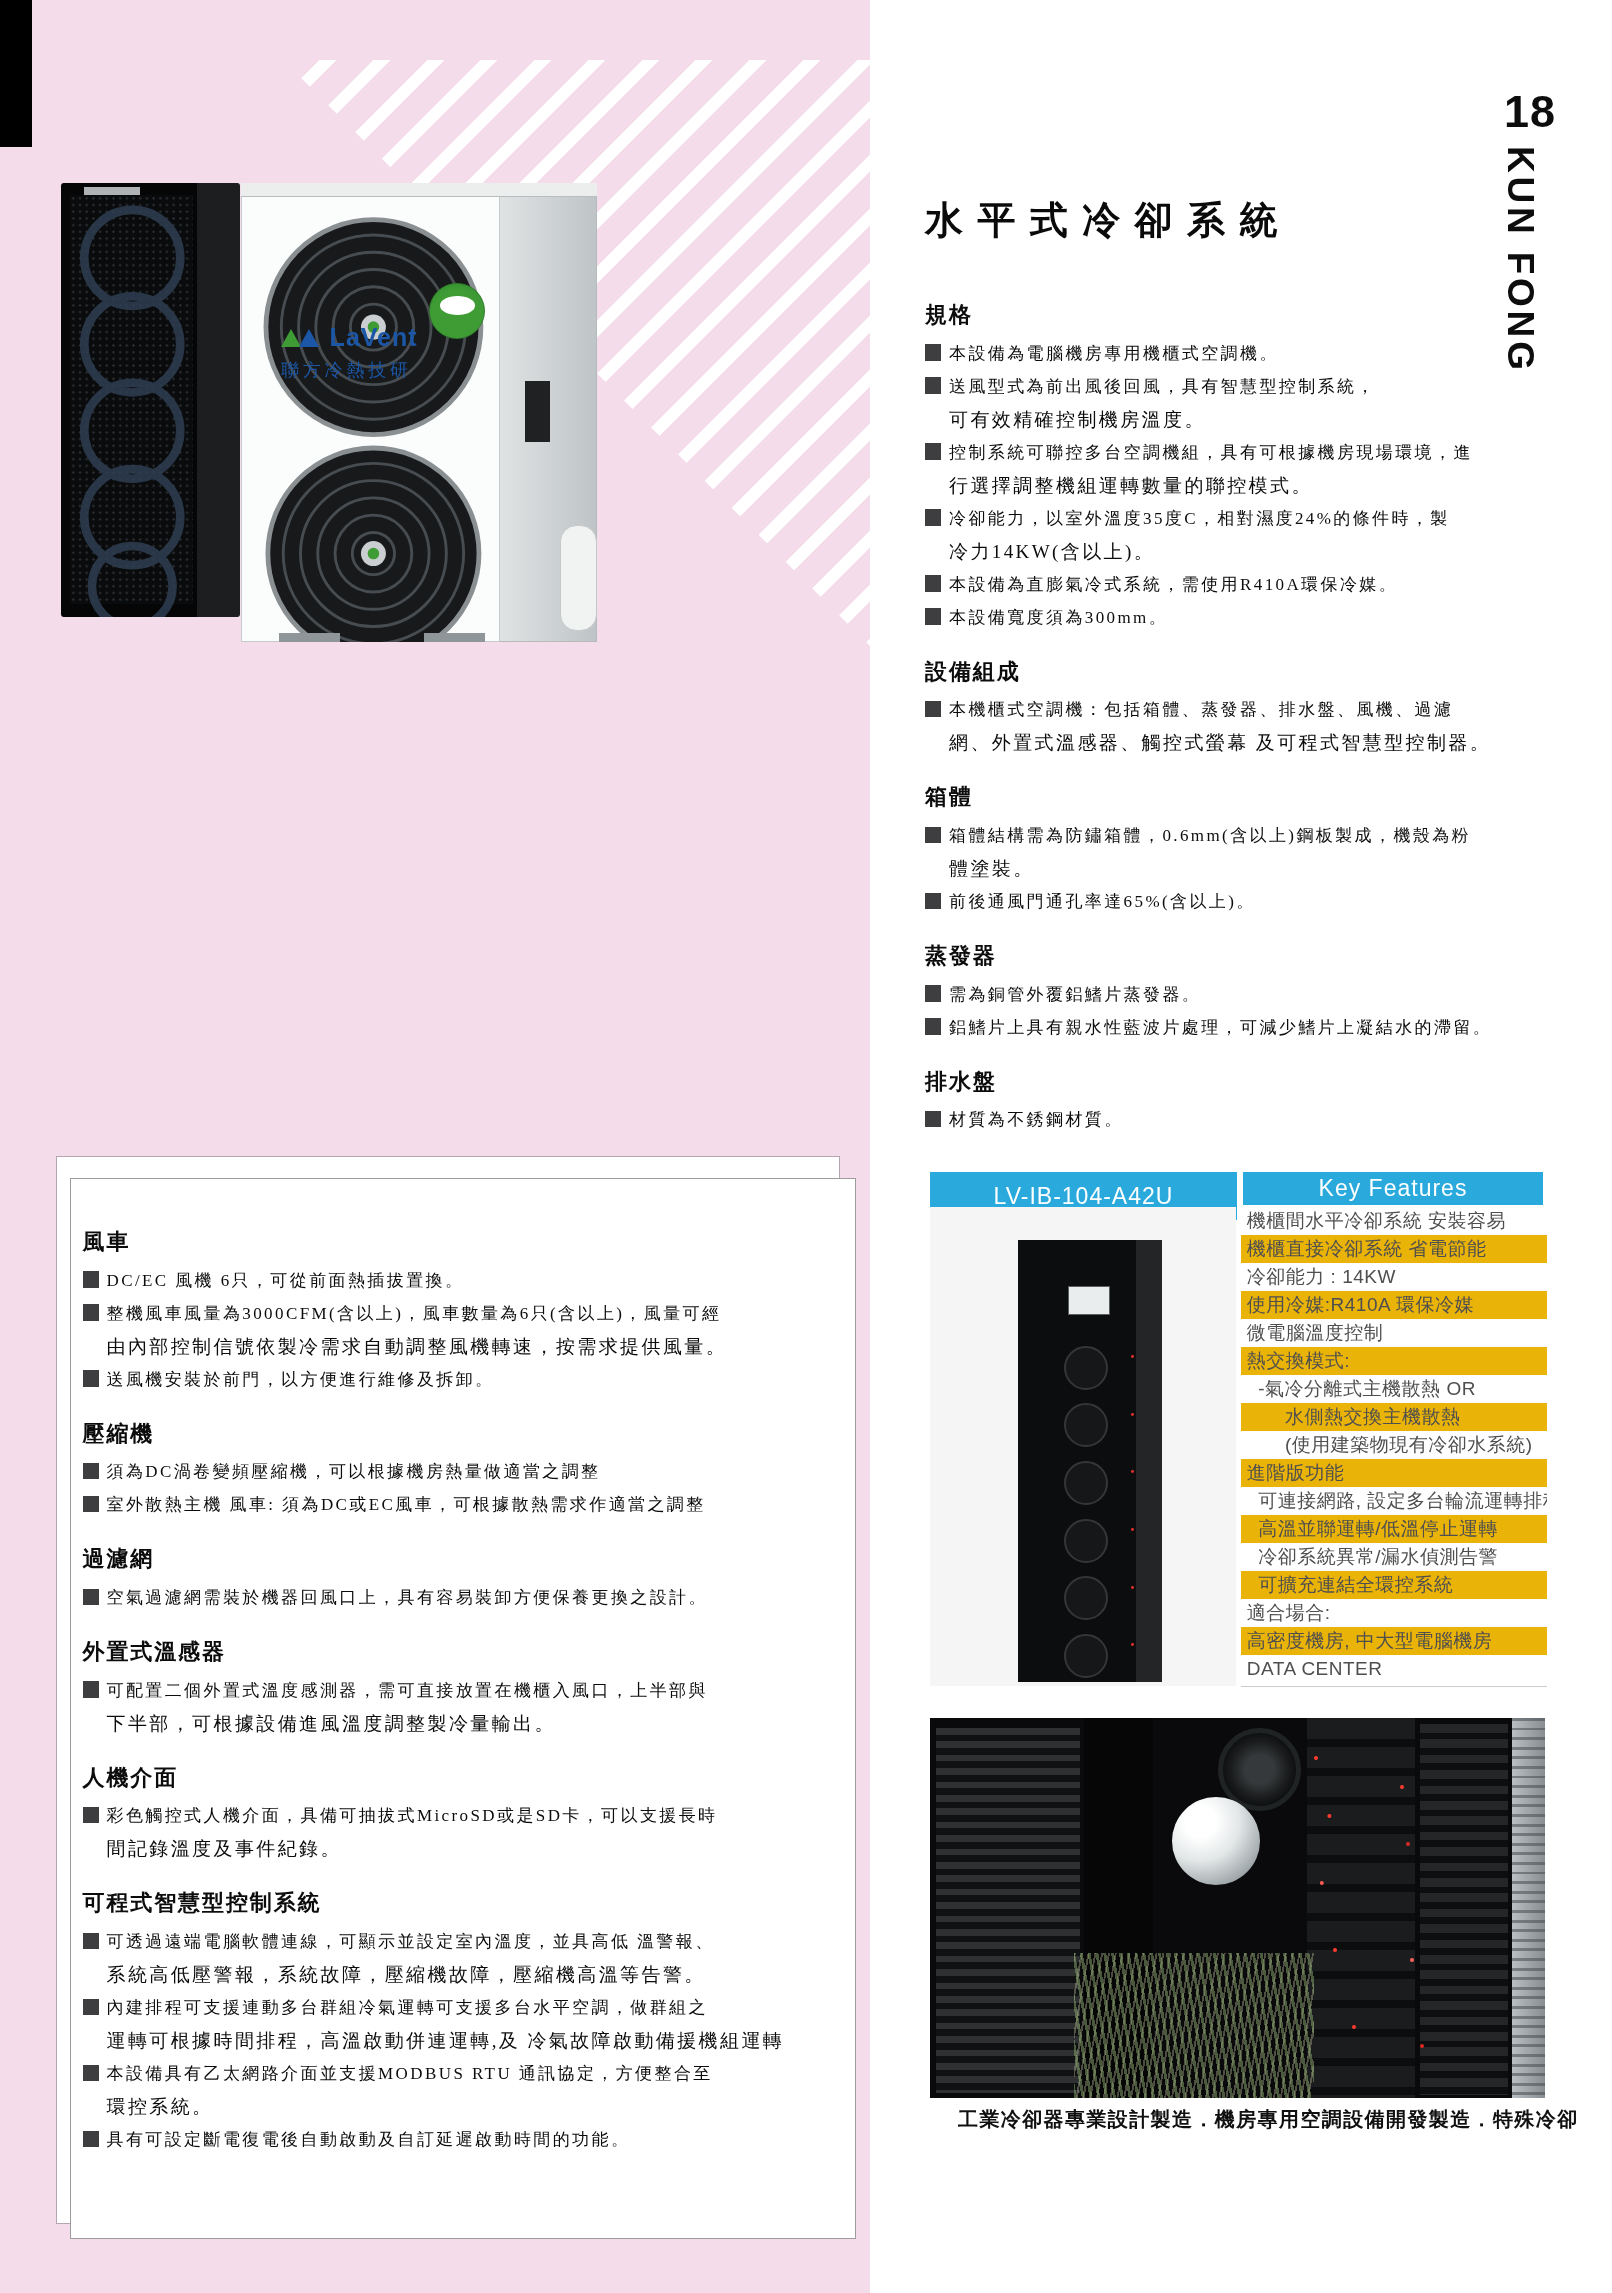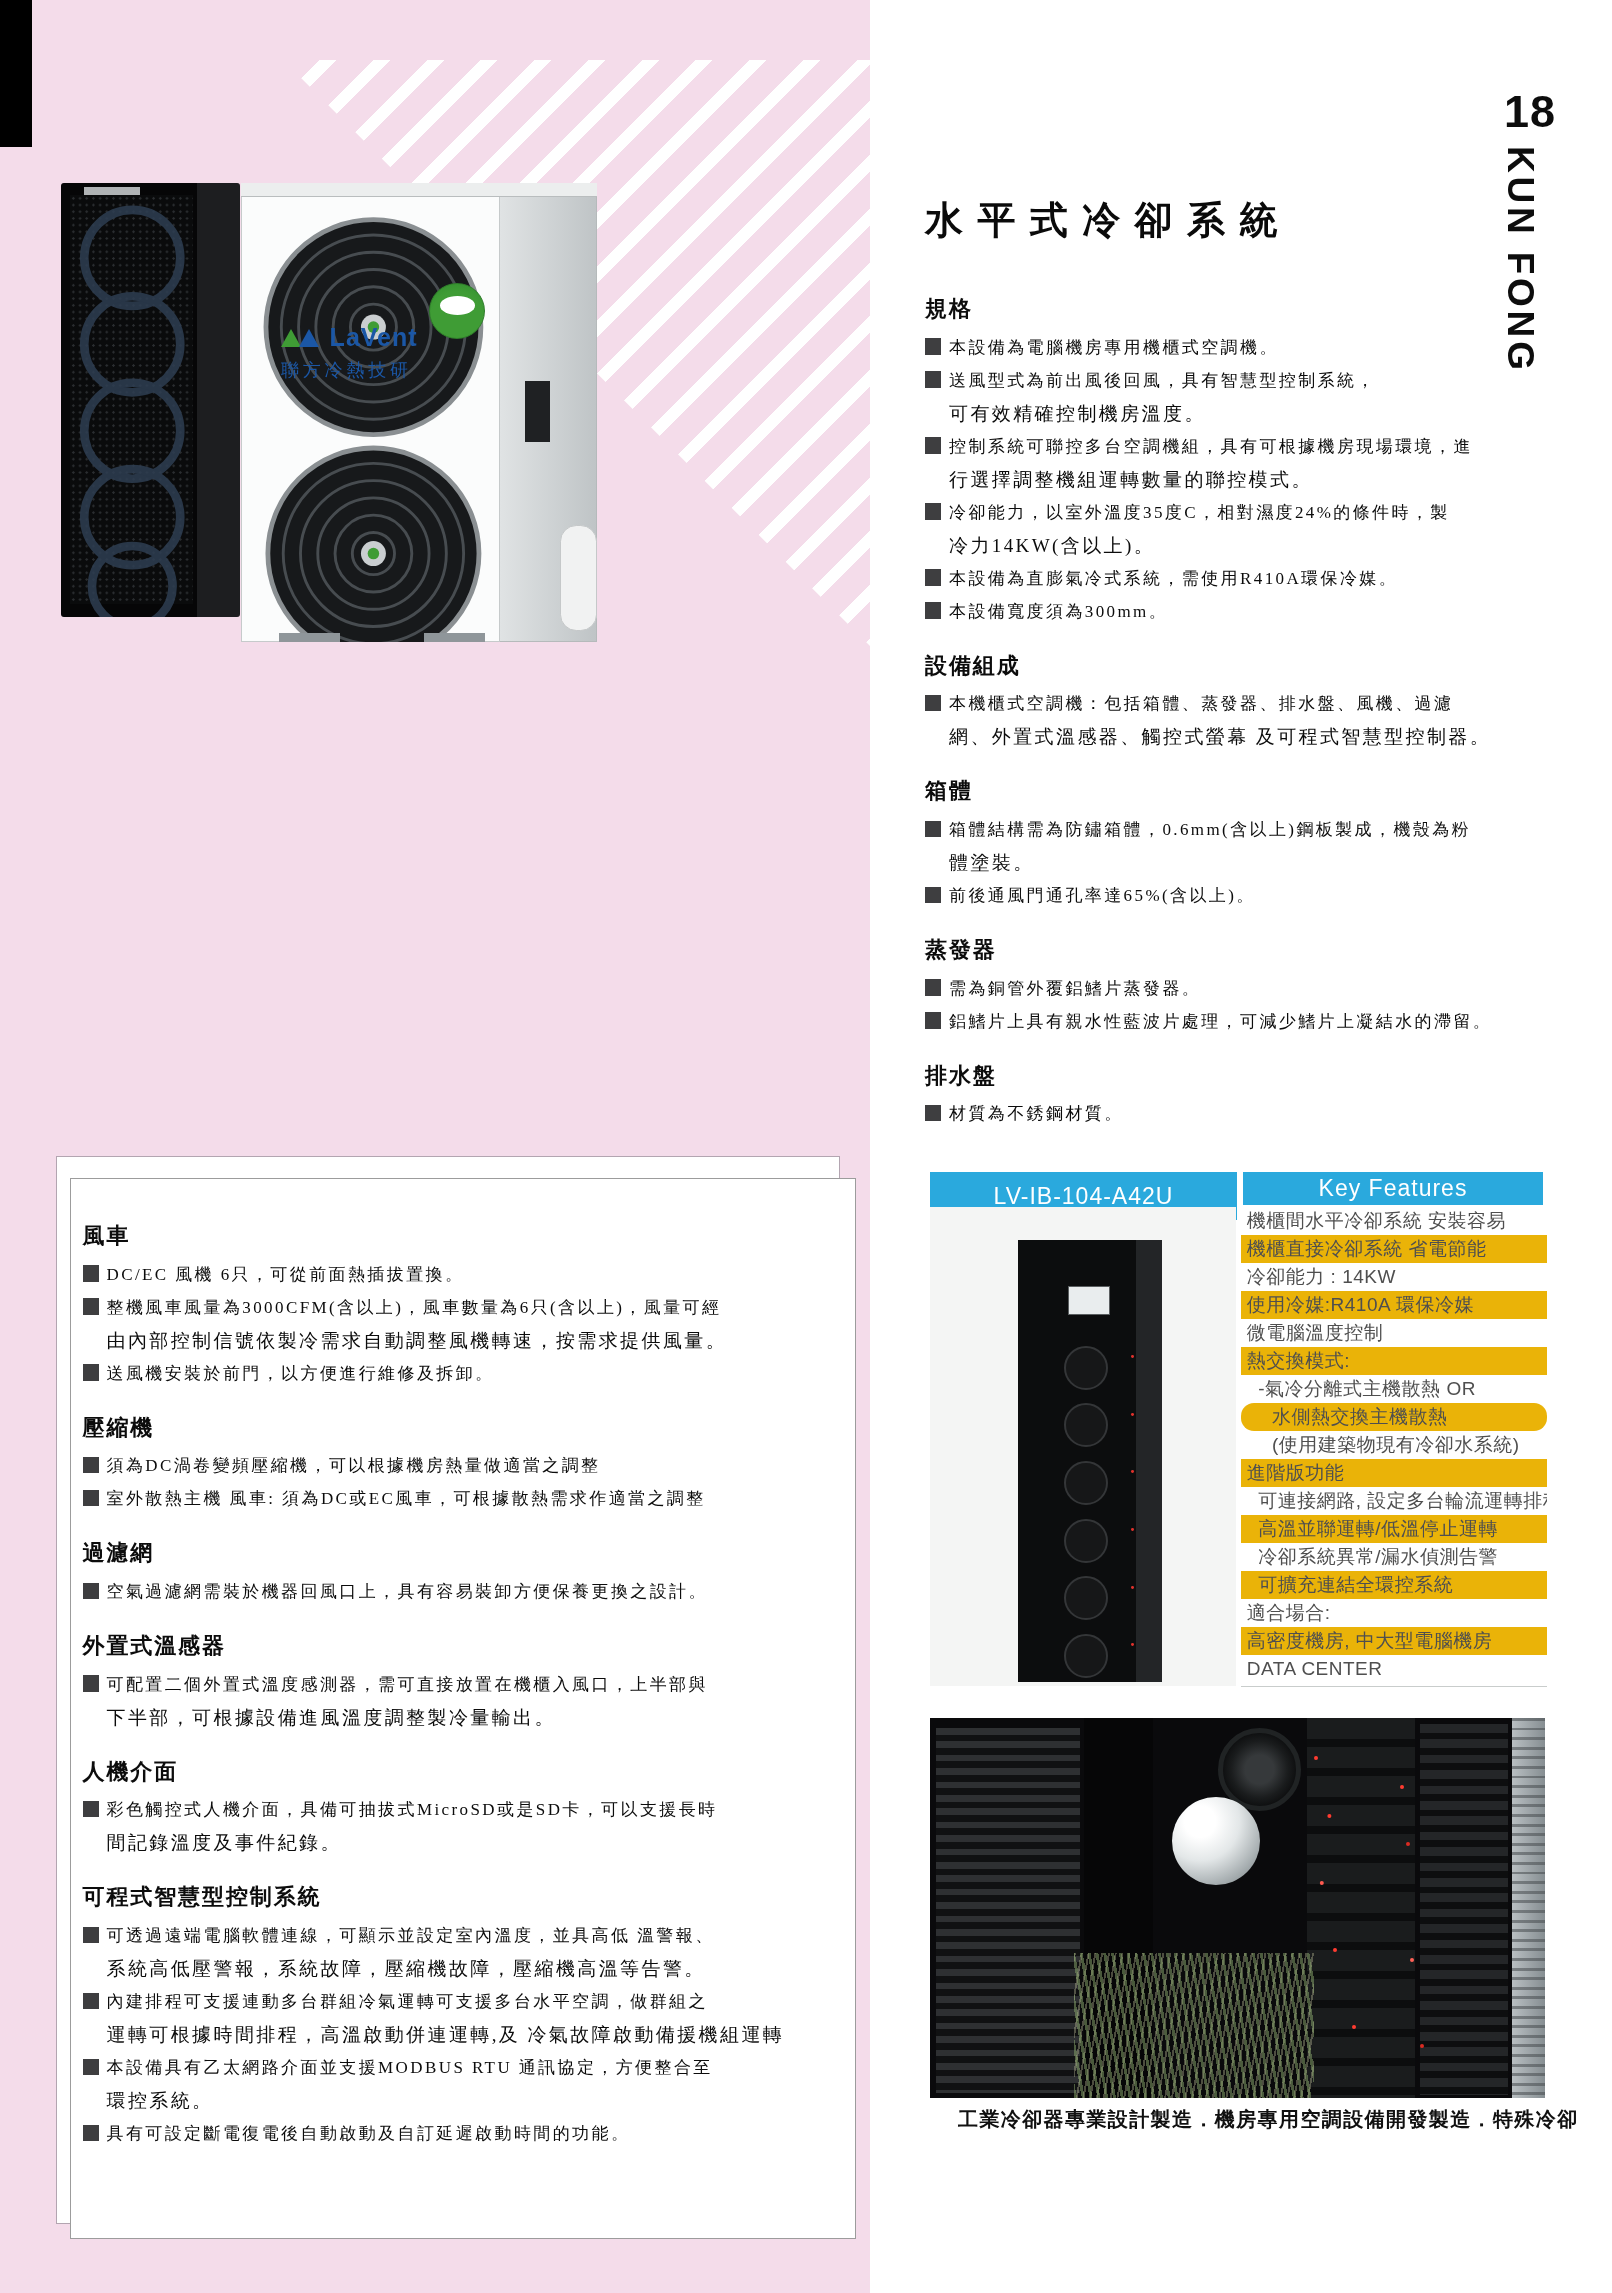--- a/index.html
+++ b/index.html
@@ -47,21 +47,21 @@
   .brand-vertical { position:absolute; left:1541px; top:146px; transform:rotate(90deg); transform-origin:0 0;
                     font-family:"Liberation Sans",sans-serif; font-weight:bold; font-size:37px;
                     letter-spacing:3.8px; color:#0d0d0d; white-space:nowrap; }
   .page-title { position:absolute; left:925px; top:195px; font-size:38px; font-weight:600;
                 letter-spacing:14.4px; color:#0a0a0a; }
 
   
   .sections { position:absolute; color:#0c0c0c; }
   #spec-sections { left:925px; top:294px; width:642px; }
   .sections h3 { font-size:22px; font-weight:bold; line-height:29px; margin:23px 0 7.7px; letter-spacing:1.9px; }
-  .sections h3:first-child { margin-top:0; }
+  .sections h3:first-child { margin-top:6px; }
   .bullet-line { position:relative; padding-left:24px; line-height:33px; font-size:17px; letter-spacing:2.4px; }
   .bullet-line .sq { position:absolute; left:0; top:7.7px; width:16.3px; height:16.3px; background:#3e3e40; }
   .cont-line { padding-left:24px; line-height:33px; font-size:19px; letter-spacing:2.4px; }
 
   
   .box-back  { position:absolute; left:56px;  top:1156px; width:784px; height:1068px; background:#fff; border:1.9px solid #b3a5b1; }
   .box-front { position:absolute; left:70px;  top:1178px; width:786px; height:1061px; background:#fff; border:1.9px solid #9c9c9c; }
   .box-content { position:absolute; left:11.5px; top:42px; width:759px; }
 
   
@@ -77,21 +77,21 @@
   .kf-rack-screen { position:absolute; left:50px; top:46px; width:42px; height:29px; background:#e9edee; border:1.9px solid #5a5e60; }
   .kf-fan { position:absolute; left:46px; width:44px; height:44px; border-radius:50%;
             background:#161718; border:2.9px solid #343638; }
   .kf-leds { position:absolute; left:113px; top:115px; width:2.9px; height:2.9px; background:#e0312c; border-radius:50%;
              box-shadow:0 58px 0 #e0312c, 0 115px 0 #e0312c, 0 173px 0 #e0312c, 0 231px 0 #e0312c, 0 288px 0 #e0312c; }
   #kf-rows { position:absolute; left:1241px; top:1207px; width:306px; font-family:"Liberation Sans",sans-serif; }
   .kf-row { height:28px; line-height:28px; font-size:19px; color:#4f4f4f; padding-left:5.8px;
             white-space:nowrap; overflow:hidden; letter-spacing:0.5px; }
   .kf-row.shaded { background:#eab308; }
   .kf-row.ind1 { padding-left:17.3px; }
-  .kf-row.ind2 { padding-left:31px;border-radius:13px; }
+  .kf-row.ind2 { padding-left:44px; }
   .kf-bottom-rule { position:absolute; left:1241px; top:1686px; width:306px; height:1px; background:#c9cdcc; }
 
   
   .server-photo { position:absolute; left:930px; top:1718px; width:615px; height:380px; background:#0a0a0c; overflow:hidden; }
   .sr-left  { position:absolute; left:5.8px; top:9.6px; width:144px; height:365px;
               background:repeating-linear-gradient(180deg,#2e3032 0 6.7px,#101112 6.7px 13.4px); }
   .sr-gap   { position:absolute; left:154px; top:0; width:69px; height:380px; background:#060607; }
   .sr-fan   { position:absolute; left:288px; top:9.6px; width:83px; height:83px; border-radius:50%;
               background:radial-gradient(circle,#36393b 0 28%,#1a1c1d 55%,#0e0f10 72%); border:5.8px solid #202324; }
   .sr-dome  { position:absolute; left:242px; top:79px; width:88px; height:88px; border-radius:50%;

